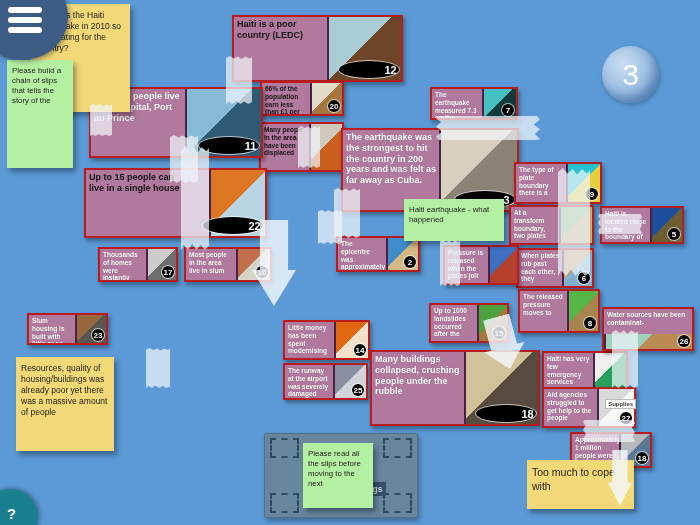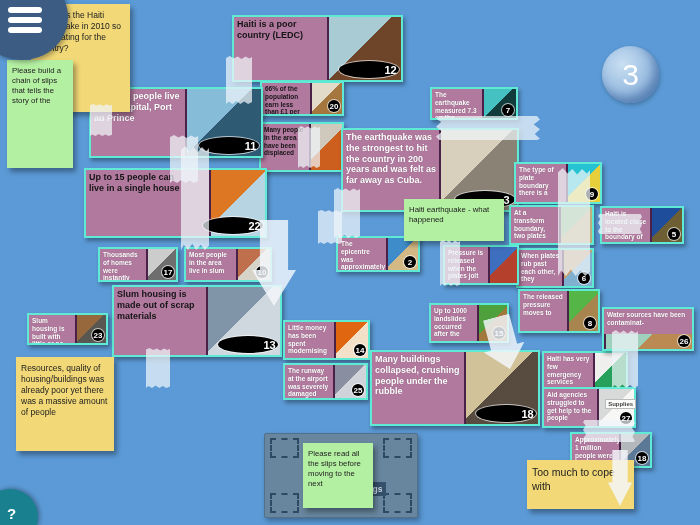--- a/index.html
+++ b/index.html
@@ -1,20 +1,20 @@
 <!DOCTYPE html>
 <html><head>
 <meta charset="utf-8">
 <style>
   html,body{margin:0;padding:0;}
   body{font-family:"Liberation Sans",sans-serif;}
   #stage{position:relative;width:700px;height:525px;overflow:hidden;background:#5b9ad6;}
 
   
-  .card{position:absolute;display:flex;background:#b2799f;border:2px solid #5eead4;
+  .card{position:absolute;display:flex;background:#b2799f;border:2px solid #b91c1c;
         box-sizing:border-box;box-shadow:2px 3px 4px rgba(0,0,0,.35);}
   .card-text{flex:0 0 52%;padding:2px 3px;font-weight:bold;color:#fff;font-size:6.5px;
         line-height:1.2;text-shadow:0 0 1px rgba(0,0,0,.35);overflow:hidden;}
   .card.dark .card-text{color:#151515;text-shadow:none;}
   .card.lg .card-text{font-size:9px;}
   .card-img{flex:1;position:relative;border-left:2px solid #4a2148;}
   .img-label{position:absolute;left:18%;top:28%;background:#fbfbf9;color:#444;font-size:6px;
         font-weight:bold;padding:1px 2px;border:1px solid #bbb;}
   .badge{position:absolute;right:2px;bottom:2px;width:12px;height:12px;background:#000;color:#fff;
         border-radius:50%;font-size:8px;font-weight:bold;display:flex;align-items:center;
@@ -153,25 +153,20 @@
     </div>
     <div class="card" style="left: 98px; top: 247px; width: 80px; height: 35px;">
       <div class="card-text">Thousands of homes were instantly</div>
       <div class="card-img" style="background: linear-gradient(135deg, rgb(204, 204, 204) 0%, rgb(204, 204, 204) 46%, rgb(110, 110, 110) 46%);"></div>
       <div class="badge">17</div>
     </div>
     <div class="card" style="left: 184px; top: 247px; width: 88px; height: 35px;">
       <div class="card-text">Most people in the area live in slum</div>
       <div class="card-img" style="background: linear-gradient(135deg, rgb(192, 111, 76) 0%, rgb(192, 111, 76) 46%, rgb(214, 211, 201) 46%);"></div>
       <div class="badge">10</div>
-    </div>
-    <div class="card lg dark" style="left: 112px; top: 285px; width: 170px; height: 72px;">
-      <div class="card-text">Slum housing is made out of scrap materials</div>
-      <div class="card-img" style="background: linear-gradient(135deg, rgb(128, 149, 168) 0%, rgb(128, 149, 168) 46%, rgb(207, 216, 222) 46%);"></div>
-      <div class="badge">13</div>
     </div>
     <div class="card" style="left: 27px; top: 313px; width: 81px; height: 32px;">
       <div class="card-text">Slum housing is built with little or no foundations</div>
       <div class="card-img" style="background: linear-gradient(135deg, rgb(150, 104, 60) 0%, rgb(150, 104, 60) 46%, rgb(88, 87, 81) 46%);"></div>
       <div class="badge">23</div>
     </div>
     <div class="card" style="left: 283px; top: 320px; width: 87px; height: 40px;">
       <div class="card-text">Little money has been spent modernising</div>
       <div class="card-img" style="background: linear-gradient(135deg, rgb(224, 102, 15) 0%, rgb(224, 102, 15) 46%, rgb(242, 225, 200) 46%);"></div>
       <div class="badge">14</div>

